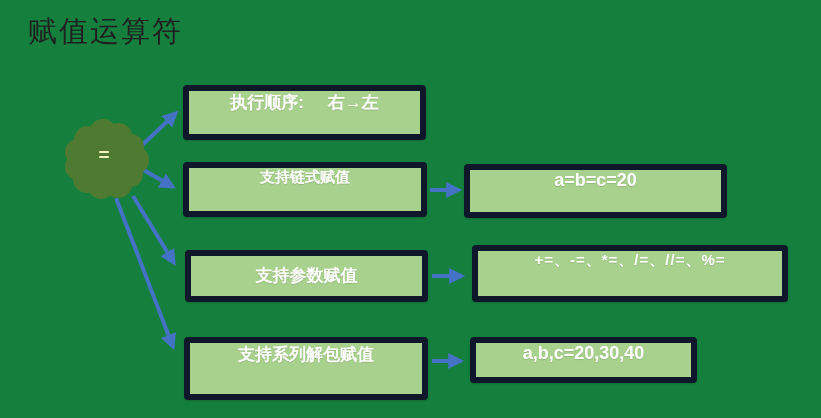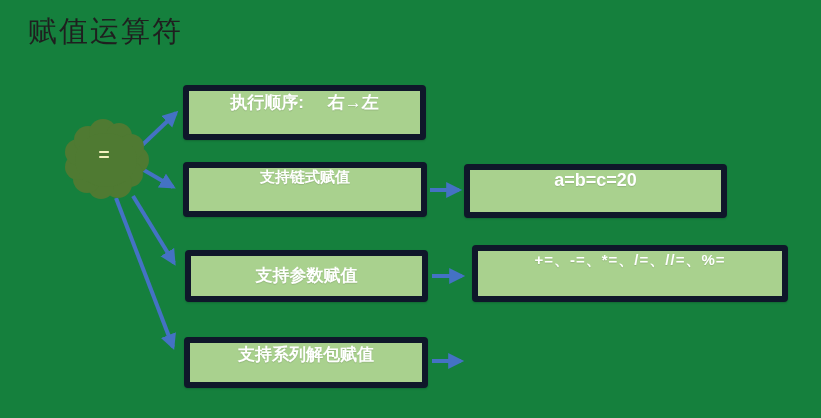--- a/index.html
+++ b/index.html
@@ -38,21 +38,21 @@
   #b1{left:183px;top:85px;width:243px;height:55px;}
   #b1 .lbl{font-size:17px;}
   #b2{left:183px;top:162px;width:244px;height:55px;}
   #b2 .lbl{font-size:15px;}
   #b2v{left:464px;top:164px;width:263px;height:54px;}
   #b2v .lbl{font-size:18px;}
   #b3{left:185px;top:250px;width:243px;height:52px;}
   #b3 .lbl{font-size:17px;margin-top:8px;}
   #b3v{left:472px;top:245px;width:316px;height:57px;}
   #b3v .lbl{font-size:15px;letter-spacing:1px;}
-  #b4{left:184px;top:337px;width:244px;height:51px;}
+  #b4{left:184px;top:337px;width:244px;height:63px;}
   #b4 .lbl{font-size:17px;}
   #b4v{left:470px;top:337px;width:227px;height:46px;}
   #b4v .lbl{font-size:18px;}
   #arrows{
     position:absolute;left:0;top:0;width:821px;height:418px;
     pointer-events:none;
   }
   .cloud-label{
     position:absolute;
     left:90px;top:144px;
@@ -119,14 +119,17 @@
   <div class="node" id="b3">
     <span class="lbl">支持参数赋值</span>
   </div>
   <div class="node" id="b3v">
     <span class="lbl">+=、-=、*=、/=、//=、%=</span>
   </div>
 
   <div class="node" id="b4">
     <span class="lbl">支持系列解包赋值</span>
   </div>
+  <div class="node" id="b4v">
+    <span class="lbl">a,b,c=20,30,40</span>
+  </div>
 
 </div>
 
 </body></html>

